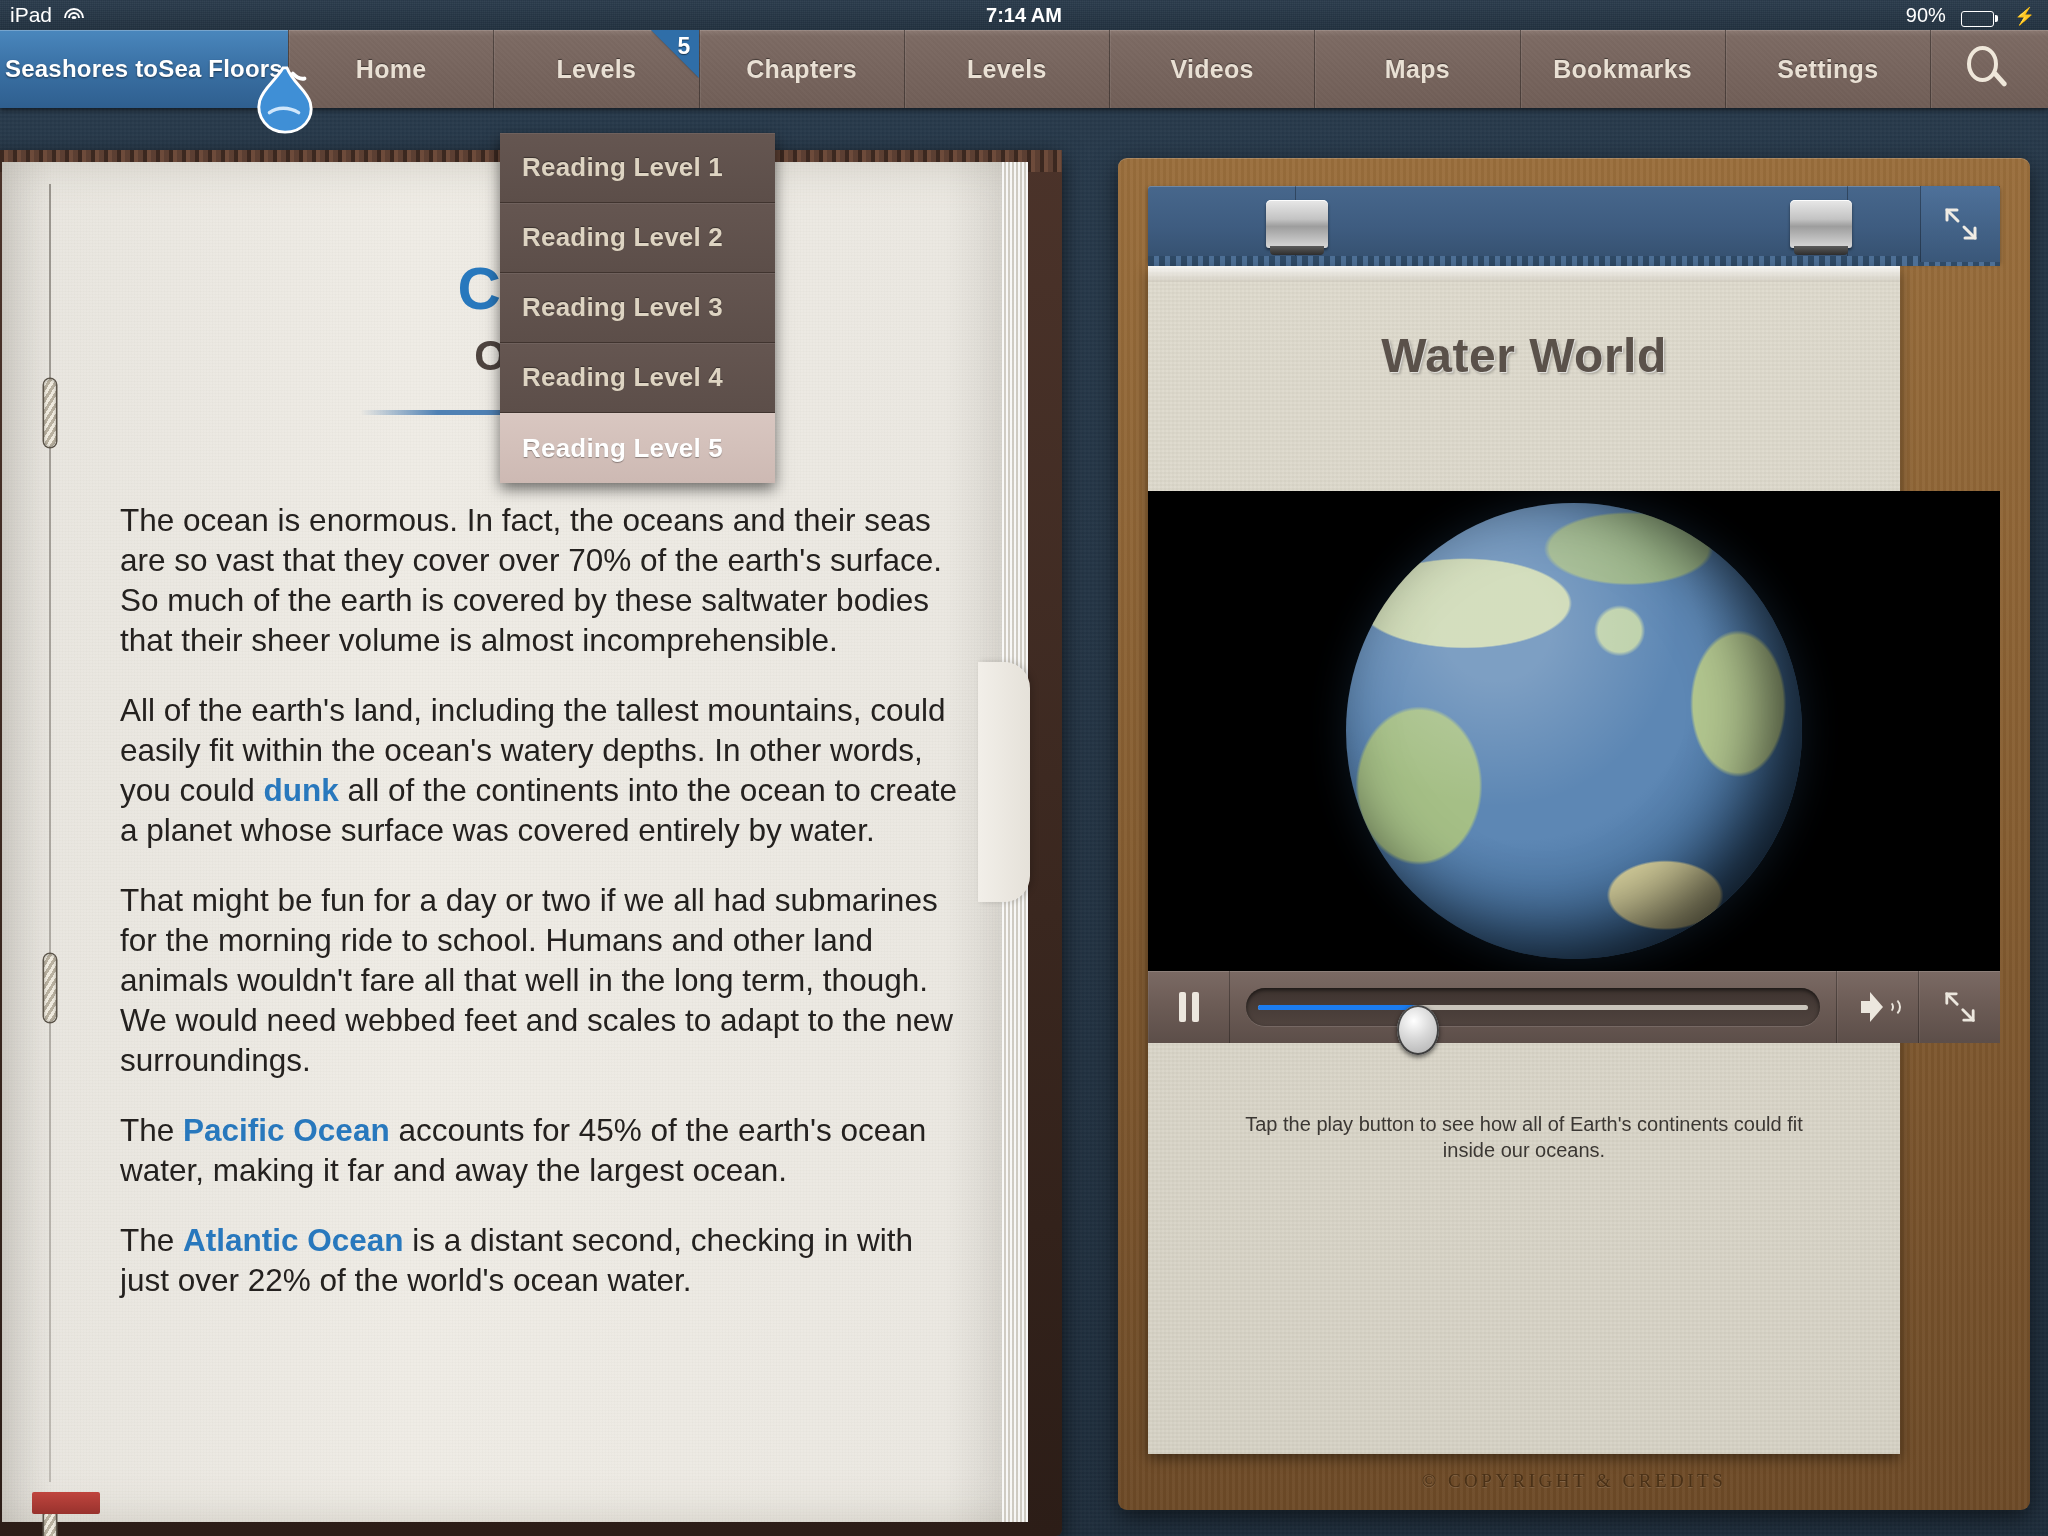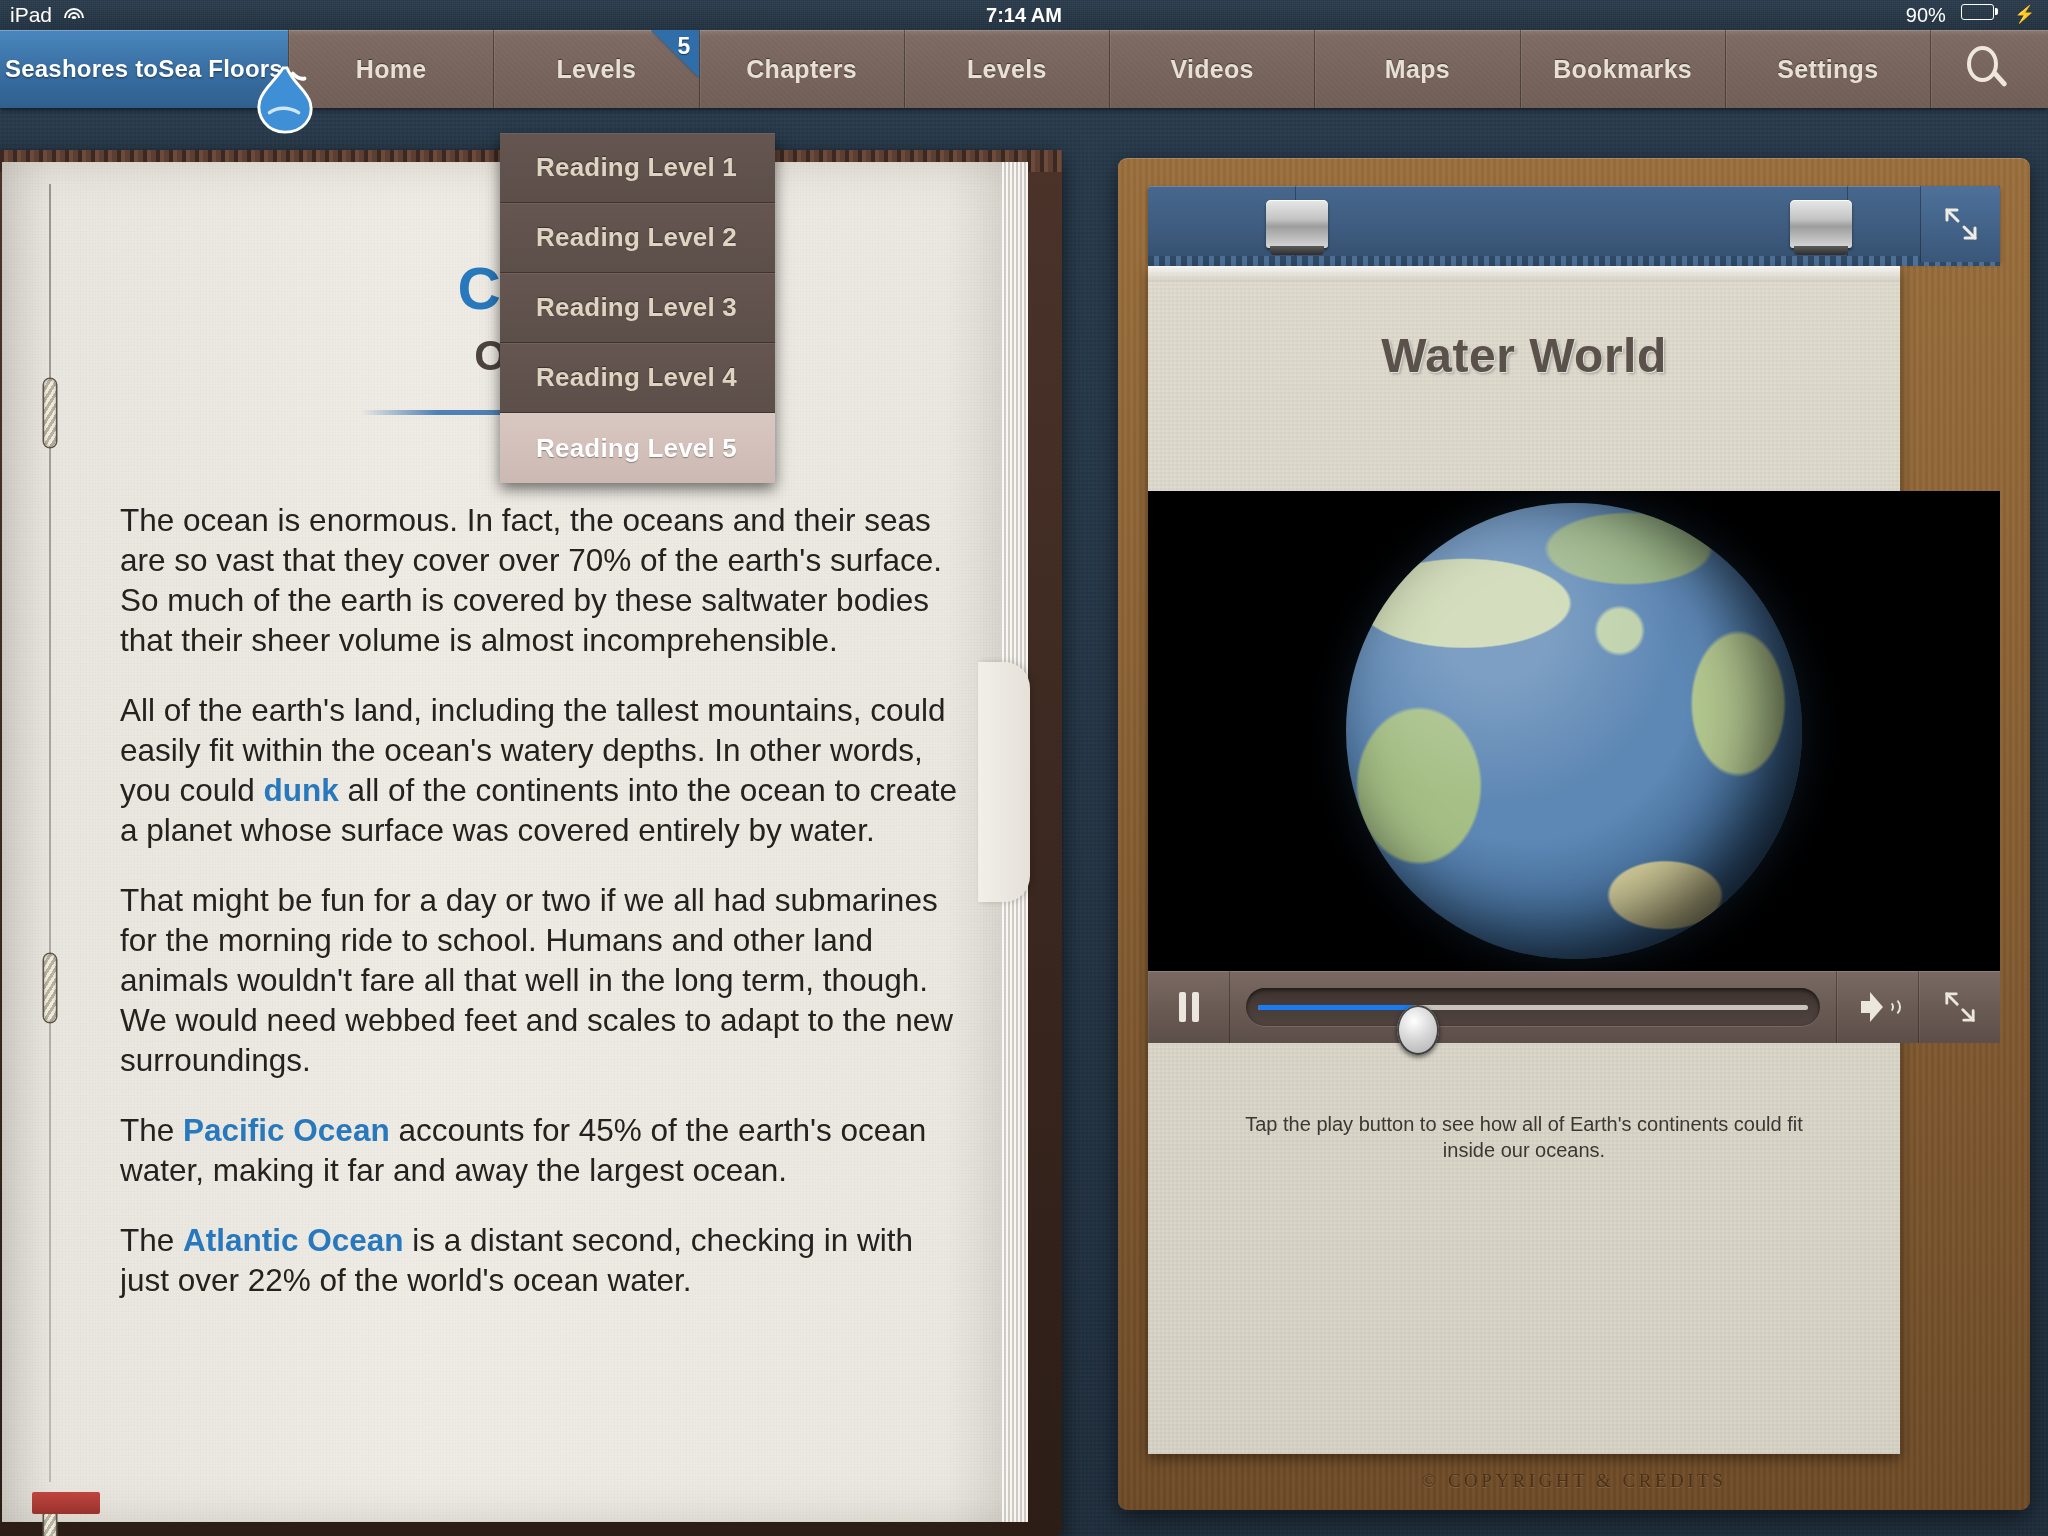--- a/index.html
+++ b/index.html
@@ -16,21 +16,21 @@
     position: absolute; left: 0; top: 0; width: 2048px; height: 30px;
     background:
       repeating-linear-gradient(0deg, rgba(255,255,255,.022) 0 1px, rgba(0,0,0,.03) 1px 2px),
       repeating-linear-gradient(90deg, rgba(255,255,255,.02) 0 1px, rgba(0,0,0,.025) 1px 2px),
       linear-gradient(180deg,#2b3c4d 0%, #223140 100%);
     color: #fff; font-size: 21px; display: flex; align-items: center;
     z-index: 60;
   }
   .sb-left { position: absolute; left: 10px; display: flex; align-items: center; gap: 12px; }
   .sb-center { position: absolute; left: 0; right: 0; text-align: center; font-weight: bold; font-size: 20px; }
-  .sb-right { position: absolute; right: 12px; display: flex; align-items: flex-start; gap: 15px; font-size: 20px; }
+  .sb-right { position: absolute; right: 12px; display: flex; align-items: flex-end; gap: 15px; font-size: 20px; }
   .wifi-icon { display: inline-block; width: 20px; height: 15px; position: relative; }
   .wifi-icon i { position: absolute; border: 2.2px solid #fff; border-bottom: none;
      border-radius: 50% 50% 0 0 / 100% 100% 0 0; left: 50%; transform: translateX(-50%); }
   .wifi-icon i:nth-child(1){ width: 20px; height: 10px; top: 0; }
   .wifi-icon i:nth-child(2){ width: 12px; height: 6px; top: 4px; }
   .wifi-icon i:nth-child(3){ width: 5px; height: 3px; top: 8.5px; border-radius:50%; background:#fff; border:none; }
   .battery { display: inline-flex; align-items: center; }
   .batt-body { width: 33px; height: 16px; border: 1.8px solid #fff; border-radius: 3px; padding: 1.5px; }
   .batt-fill { height: 100%; background: #4cd964; border-radius: 1px; }
   .batt-cap { width: 3px; height: 7px; background: #fff; border-radius: 0 2px 2px 0; margin-left: 1px; }
@@ -85,21 +85,21 @@
     border: 4px solid #efe7da; border-radius: 50%; }
   .mag .handle { position: absolute; left: 25px; top: 28px; width: 4.5px; height: 18px;
     background: #efe7da; border-radius: 3px; transform: rotate(-42deg); transform-origin: top left; }
 
   
   .dropdown {
     position: absolute; left: 500px; top: 133px; width: 275px; z-index: 70;
     box-shadow: 0 6px 14px rgba(0,0,0,.55);
   }
   .dd-item {
-    height: 70px; display: flex; align-items: center; padding-left: 36px;
+    height: 70px; display: flex; align-items: center; padding-left: 22px;
     font-size: 26px; font-weight: bold; color: #ded4c2; letter-spacing: .2px;
     text-shadow: 0 -1px 1px rgba(0,0,0,.4);
     background: linear-gradient(180deg,#655651 0%, #5c4e49 100%);
     border-bottom: 1px solid #40342f;
     box-shadow: inset 0 1px 0 rgba(255,255,255,.07);
   }
   .dd-item.selected {
     background: linear-gradient(180deg,#d9c7c1 0%, #cdb9b3 100%);
     color: #fff; text-shadow: 0 1px 1px rgba(0,0,0,.35);
     border-bottom: none;

